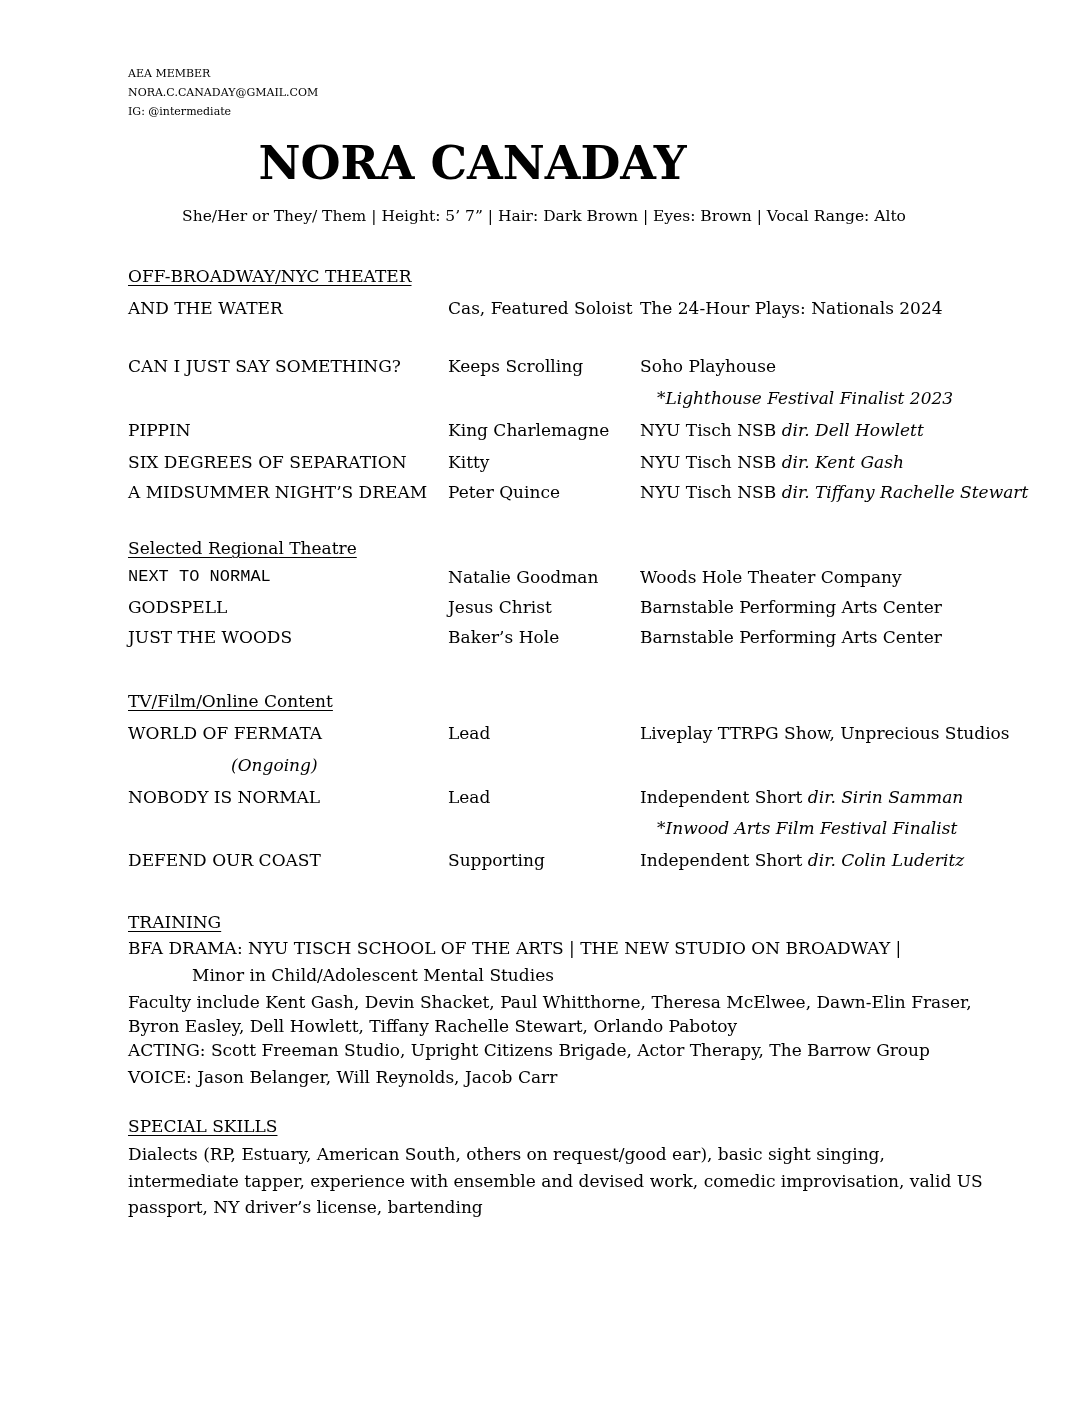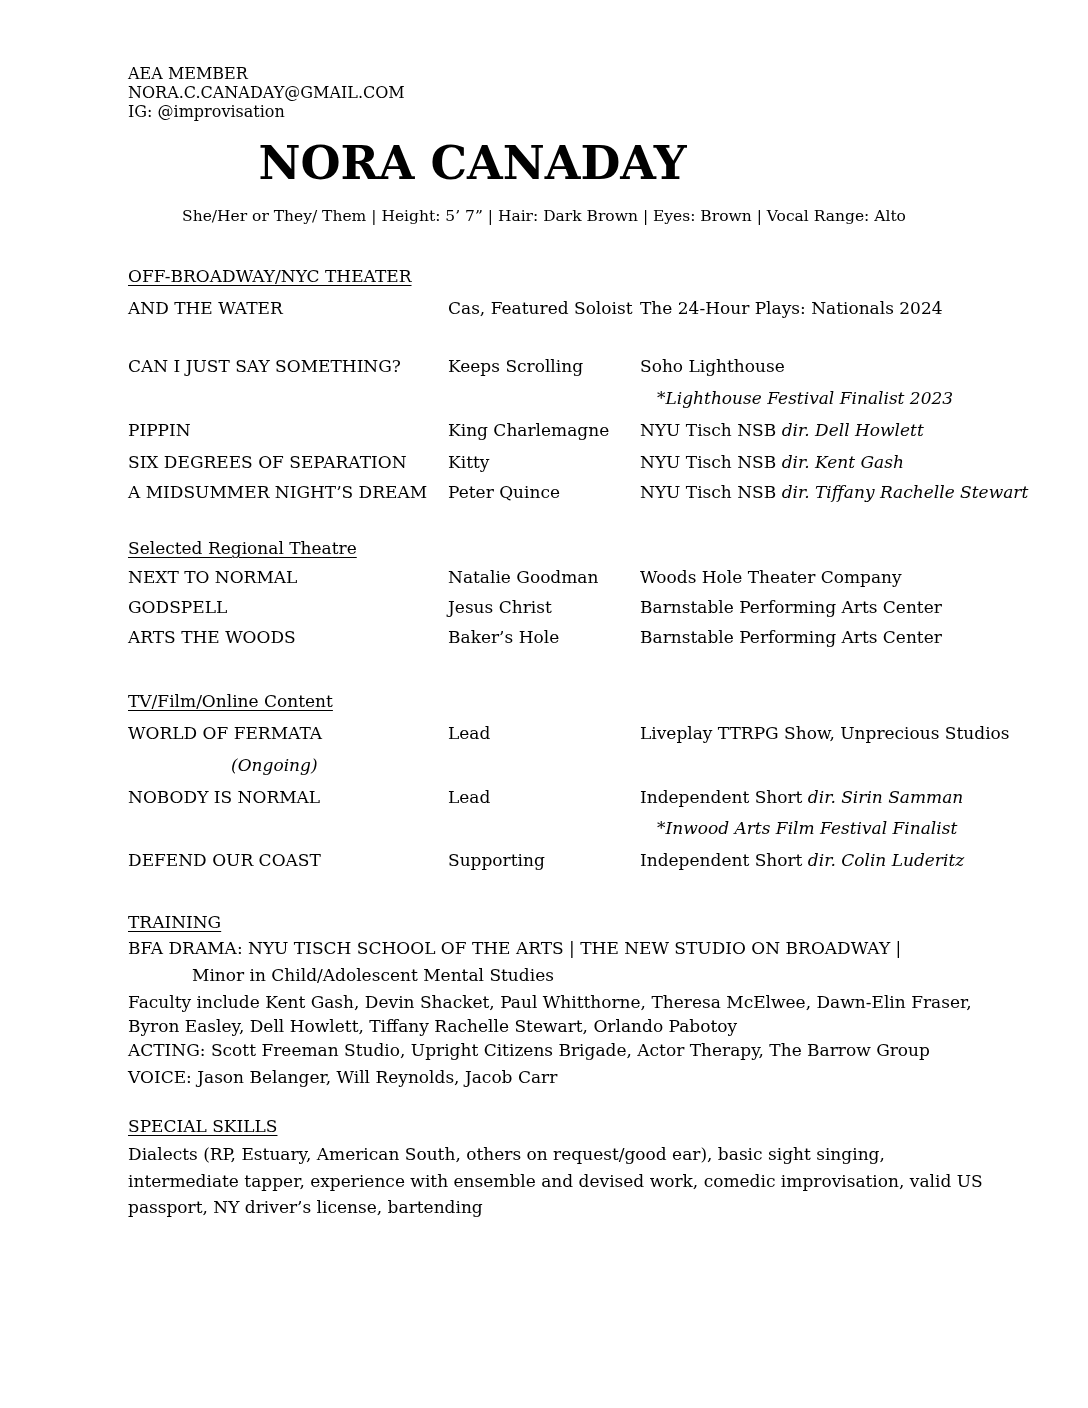--- a/index.html
+++ b/index.html
@@ -2,21 +2,21 @@
 <html><head>
   <meta charset="utf-8">
   <style>
     html, body { margin: 0; padding: 0; background: #ffffff; }
     body {
       width: 1088px; height: 1408px; position: relative; overflow: hidden;
       font-family: "DejaVu Serif", "Liberation Serif", serif;
       color: #000;
     }
     .abs { position: absolute; white-space: nowrap; }
-    .contact { font-size: 16px; line-height: 19px; left: 128px; }
+    .contact { font-size: 11px; line-height: 19px; left: 128px; }
     .name {
       left: 0; width: 945px; text-align: center; top: 136px;
       font-size: 46px; font-weight: bold; letter-spacing: 0px;
       font-family: "DejaVu Serif", serif;
     }
     .stats {
       left: 0; width: 1088px; text-align: center; top: 207px;
       font-size: 15.5px;
     }
     .t { font-size: 17px; }
@@ -25,59 +25,59 @@
     .c2 { left: 448px; }
     .c3 { left: 640px; }
     i { font-style: italic; }
     .para { left: 128px; font-size: 17px; line-height: 24px; white-space: normal; width: 870px; }
   </style>
 </head>
 <body>
 
 <div class="abs contact" style="top:64px;">AEA MEMBER</div>
 <div class="abs contact" style="top:83px;">NORA.C.CANADAY@GMAIL.COM</div>
-<div class="abs contact" style="top:102px;">IG: @improvisation</div>
+<div class="abs contact" style="top:102px;">IG: @intermediate</div>
 
 <div class="abs name">NORA CANADAY</div>
 <div class="abs stats">She/Her or They/ Them | Height: 5’ 7” | Hair: Dark Brown | Eyes: Brown | Vocal Range: Alto</div>
 
 <div class="abs t c1 hdr" style="top:266px;">OFF-BROADWAY/NYC THEATER</div>
 
 <div class="abs t c1" style="top:298px;">AND THE WATER</div>
 <div class="abs t c2" style="top:298px;">Cas, Featured Soloist</div>
 <div class="abs t c3" style="top:298px;">The 24-Hour Plays: Nationals 2024</div>
 
 <div class="abs t c1" style="top:356px;">CAN I JUST SAY SOMETHING?</div>
 <div class="abs t c2" style="top:356px;">Keeps Scrolling</div>
-<div class="abs t c3" style="top:356px;">Soho Lighthouse</div>
+<div class="abs t c3" style="top:356px;">Soho Playhouse</div>
 <div class="abs t" style="top:388px; left:657px;"><i>*Lighthouse Festival Finalist 2023</i></div>
 
 <div class="abs t c1" style="top:420px;">PIPPIN</div>
 <div class="abs t c2" style="top:420px;">King Charlemagne</div>
 <div class="abs t c3" style="top:420px;text-align:center;"><span>NYU Tisch NSB </span><i>dir. Dell Howlett</i></div>
 
 <div class="abs t c1" style="top:452px;">SIX DEGREES OF SEPARATION</div>
 <div class="abs t c2" style="top:452px;">Kitty</div>
 <div class="abs t c3" style="top:452px;"><span>NYU Tisch NSB </span><i>dir. Kent Gash</i></div>
 
 <div class="abs t c1" style="top:482px;">A MIDSUMMER NIGHT’S DREAM</div>
 <div class="abs t c2" style="top:482px;">Peter Quince</div>
 <div class="abs t c3" style="top:482px;"><span>NYU Tisch NSB </span><i>dir. Tiffany Rachelle Stewart</i></div>
 
 <div class="abs t c1 hdr" style="top:538px;">Selected Regional Theatre</div>
 
-<div class="abs t c1" style="top:567px;">NEXT TO NORMAL</div>
+<div class="abs t c1" style="top:567px;font-family:Liberation Mono, monospace;">NEXT TO NORMAL</div>
 <div class="abs t c2" style="top:567px;">Natalie Goodman</div>
 <div class="abs t c3" style="top:567px;">Woods Hole Theater Company</div>
 
 <div class="abs t c1" style="top:597px;">GODSPELL</div>
 <div class="abs t c2" style="top:597px;">Jesus Christ</div>
 <div class="abs t c3" style="top:597px;">Barnstable Performing Arts Center</div>
 
-<div class="abs t c1" style="top:627px;">ARTS THE WOODS</div>
+<div class="abs t c1" style="top:627px;">JUST THE WOODS</div>
 <div class="abs t c2" style="top:627px;">Baker’s Hole</div>
 <div class="abs t c3" style="top:627px;">Barnstable Performing Arts Center</div>
 
 <div class="abs t c1 hdr" style="top:691px;">TV/Film/Online Content</div>
 
 <div class="abs t c1" style="top:723px;">WORLD OF  FERMATA</div>
 <div class="abs t c2" style="top:723px;">Lead</div>
 <div class="abs t c3" style="top:723px;">Liveplay TTRPG Show, Unprecious Studios</div>
 <div class="abs t" style="top:755px; left:231px;"><i>(Ongoing)</i></div>
 

